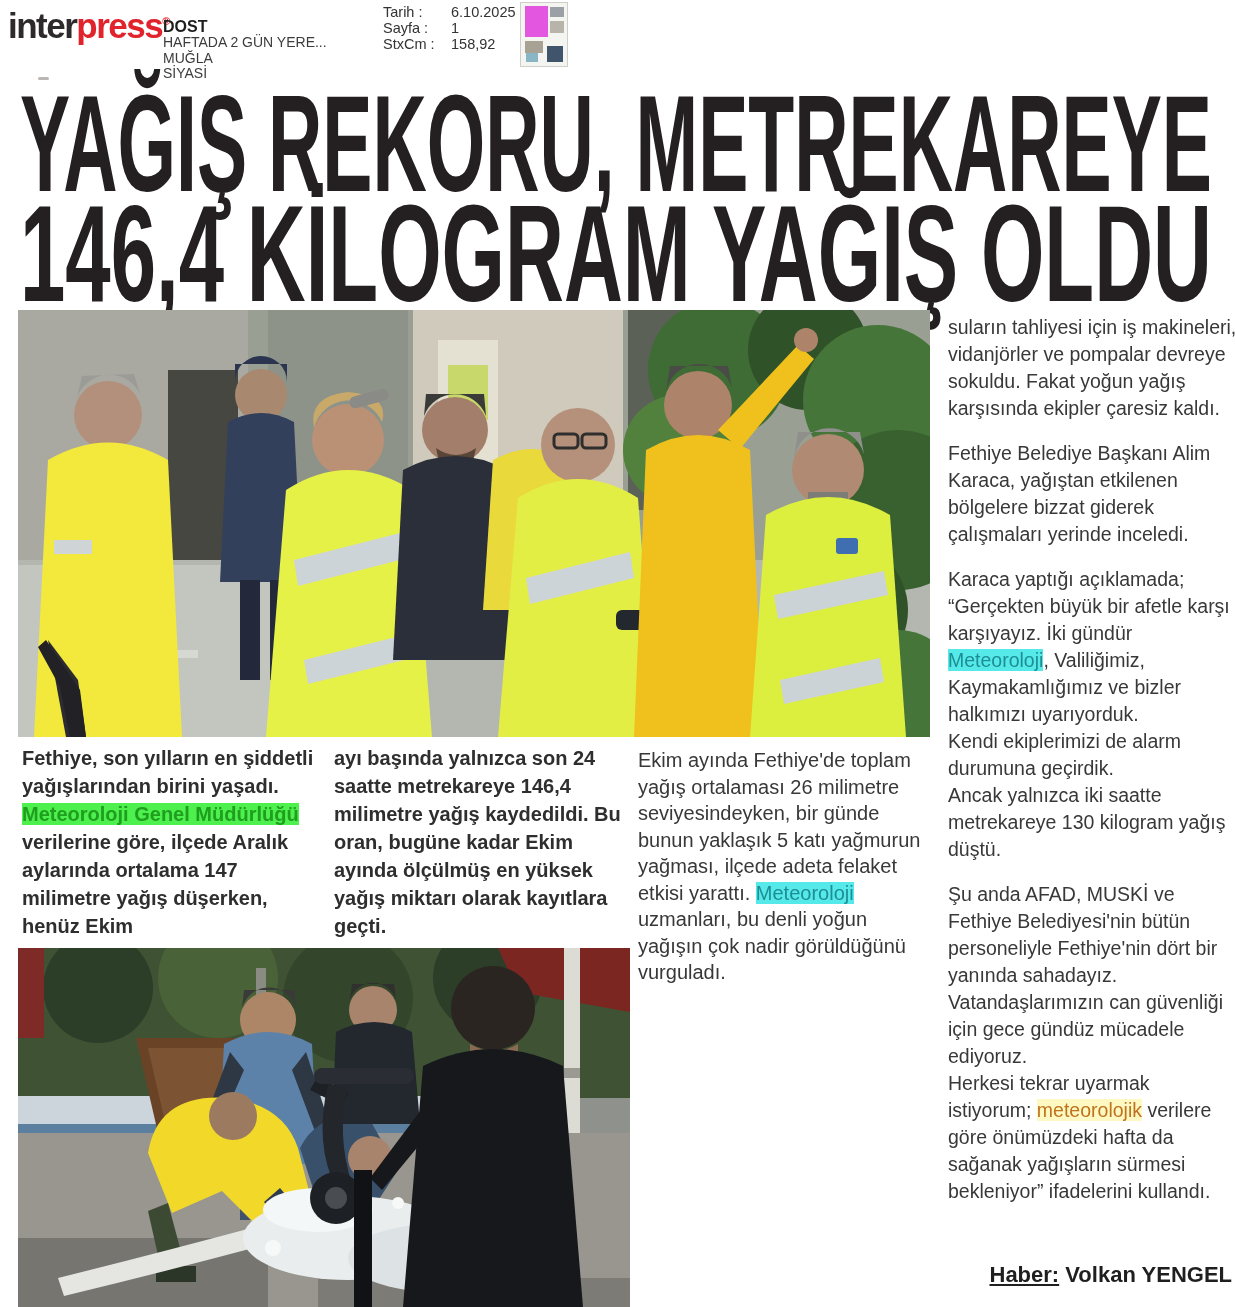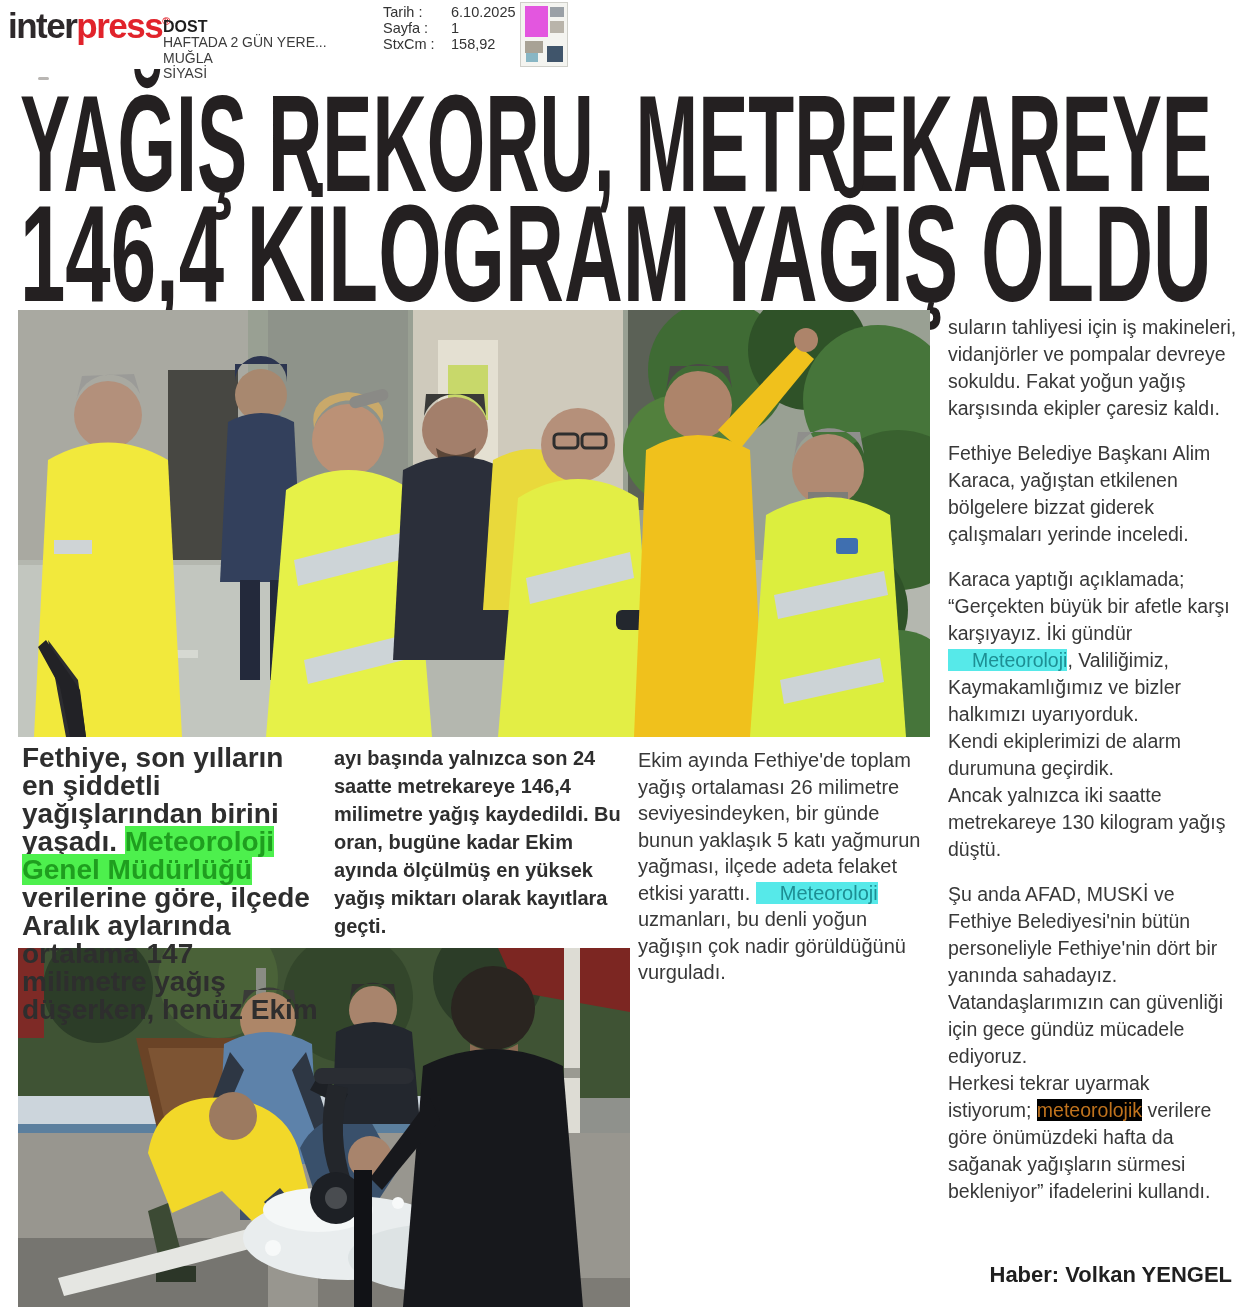--- a/index.html
+++ b/index.html
@@ -27,33 +27,33 @@
   .scan-dash{position:absolute;left:38px;top:77px;width:11px;height:3px;background:#b9b6b3;border-radius:2px;}
   
   .headline{position:absolute;left:20px;top:88px;overflow:visible;}
   .headline text{fill:#242021;font-family:"Liberation Sans","DejaVu Sans",sans-serif;font-weight:bold;}
   
   .photo1{position:absolute;left:18px;top:310px;}
   .photo2{position:absolute;left:18px;top:948px;}
   
   .col{position:absolute;color:#383838;}
   .col p{margin:0;}
-  .col1{left:22px;top:744px;width:296px;font-size:28px;font-weight:bold;line-height:28px;color:#2e2e2e;}
+  .col1{left:22px;top:744px;width:296px;font-size:20px;font-weight:bold;line-height:28px;color:#2e2e2e;}
   .col2{left:334px;top:744px;width:300px;font-size:20px;font-weight:bold;line-height:28px;color:#2e2e2e;}
   .col3{left:638px;top:747px;width:298px;font-size:20px;line-height:26.5px;height:560px;overflow:hidden;}
   .col4{left:948px;top:314px;width:290px;font-size:19.5px;line-height:27px;height:995px;overflow:hidden;}
   .gap-after{margin-bottom:18px !important;}
   .gap-after-lg{margin-bottom:26px !important;}
   .subhead{font-weight:bold;color:#222;}
   .hl-green{background:#4df04d;color:#1f9e1f;}
-  .hl-cyan{background:#56e9e9;color:#1d8e93;padding-left:24px;}
-  .hl-orange{background:#000000;color:#c0731d;}
+  .hl-cyan{background:#56e9e9;color:#1d8e93;}
+  .hl-orange{background:#fef9c3;color:#c0731d;}
   
   .byline{position:absolute;left:948px;top:1262px;width:284px;text-align:right;font-size:22px;font-weight:bold;color:#1f1f1f;}
-  .byline .lbl{}
+  .byline .lbl{text-decoration:underline;}
 </style>
 </head>
 <body>
 
 <div class="ip-logo"><span class="p1">inter</span><span class="p2">press</span><span class="reg">®</span></div>
 
 <div class="pub-block">
   <div class="pub-name">DOST</div>
   <div class="pub-line">HAFTADA 2 GÜN YERE...</div>
   <div class="pub-line">MUĞLA</div>

